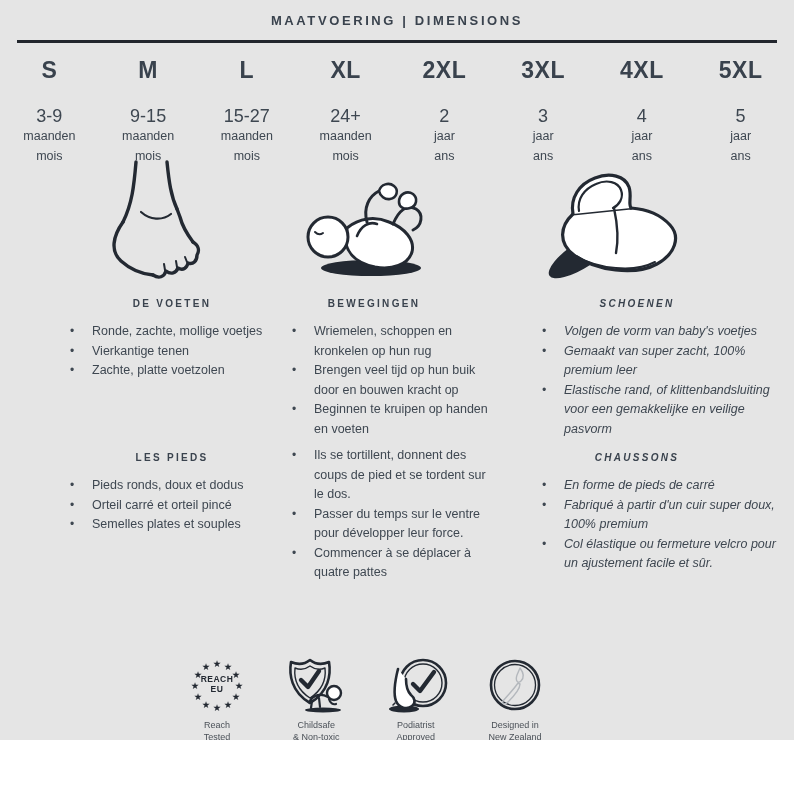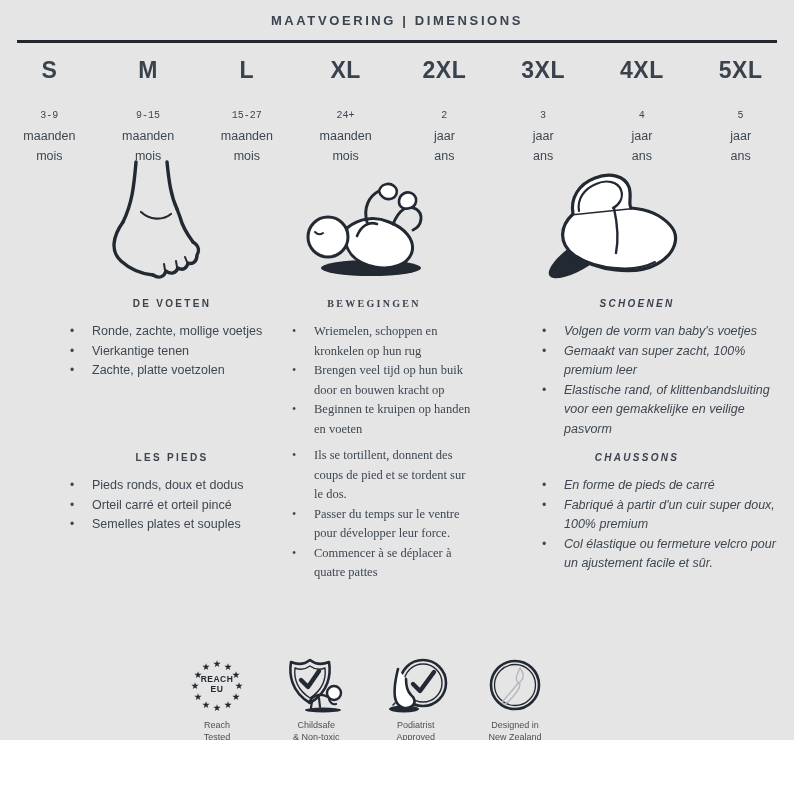--- a/index.html
+++ b/index.html
@@ -15,38 +15,38 @@
     font-size:13px; font-weight:bold; letter-spacing:2.6px; color:#3a434e;
   }
   .rule { position:absolute; top:40px; left:17px; right:17px; height:3px; background:#22262d; }
 
   
   .sizes {
     position:absolute; top:57px; left:0; right:4px;
     display:grid; grid-template-columns:repeat(8,1fr); text-align:center;
   }
   .size-label { font-size:23px; font-weight:bold; letter-spacing:.5px; color:#39424d; }
-  .size-age  { margin-top:22px; font-size:10px; line-height:20px;font-family:Liberation Mono, monospace; }
+  .size-age  { margin-top:22px; font-size:18px; line-height:20px; }
   .size-unit { font-size:12.5px; line-height:20px; }
 
   
   .figures { position:absolute; top:158px; left:0; width:794px; height:136px; }
   .fig { position:absolute; }
   .fig-foot { left:90px;  top:2px;  }
   .fig-baby { left:303px; top:22px; }
   .fig-shoe { left:543px; top:8px;  }
   .fig svg { display:block; }
 
   
   .section-row { position:absolute; left:0; width:794px; }
   .row-nl { top:292px; }
   .row-fr { top:446px; }
   .col { position:absolute; top:0; }
   .col-1 { left:58px;  width:228px; }
-  .col-2 { left:280px; width:224px;font-family:Liberation Serif, serif; }
+  .col-2 { left:280px; width:224px; }
   .col-3 { left:530px; width:282px;font-style:italic; }
   .col h3 {
     margin:6px 0 13px; text-align:center;
     font-size:10px; font-weight:bold; letter-spacing:2.3px; color:#3a434e;
   }
   .col-2 h3 { transform:translateX(-18px); }
   .col-3 h3 { transform:translateX(-34px); }
   .col ul { list-style:none; margin:0; padding:0; font-size:12.5px; line-height:19.5px; }
   .col li { position:relative; padding-left:34px; white-space:pre-line; }
   .col li::before { content:"\2022"; position:absolute; left:12px; top:0; font-size:12px; color:#3e4751; }

